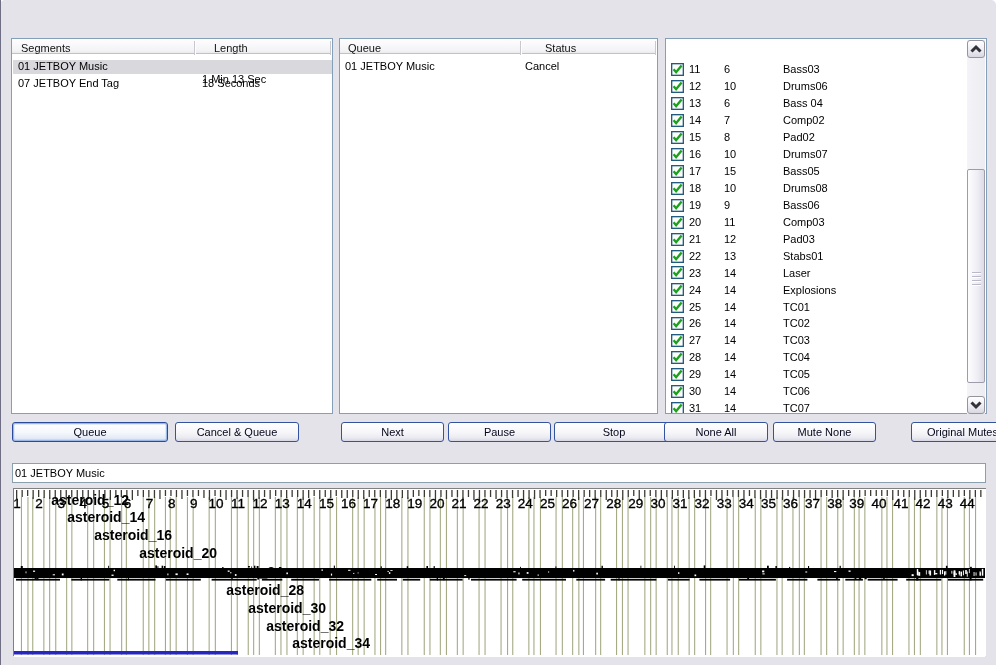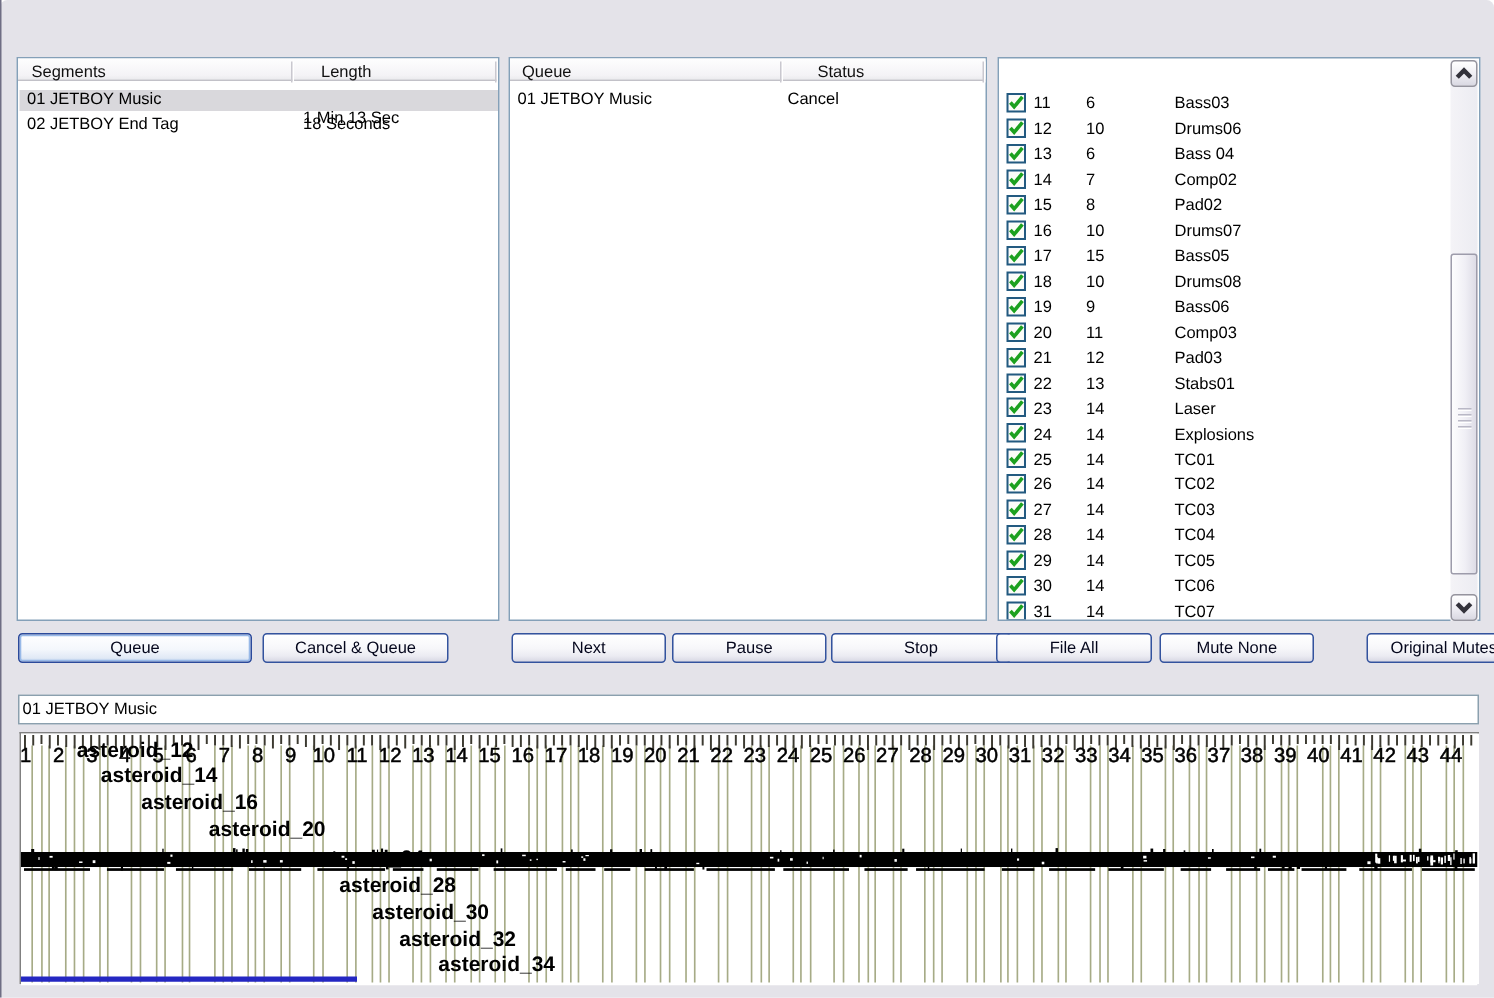--- a/index.html
+++ b/index.html
@@ -55,21 +55,21 @@
   <div class="panel p1">
     <div class="hdr">
         <span style="left:9px">Segments</span>
         <span style="left:202px">Length</span>
       <div class="hdiv" style="left:182px"></div>
         <div class="hdiv" style="left:318px"></div>
       </div>
     <div class="selrow" style="left:1px;top:20.5px;width:319px;height:14.5px"></div>
     <span class="cell" style="left:6px;top:20.5px">01 JETBOY Music</span>
     <span class="cell" style="left:190px;top:34px">1 Min 13 Sec</span>
-    <span class="cell" style="left:6px;top:37.7px">02 JETBOY End Tag</span>
+    <span class="cell" style="left:6px;top:37.7px">07 JETBOY End Tag</span>
     <span class="cell" style="left:190px;top:37.7px">18 Seconds</span>
   </div>
 
   <div class="panel p2">
     <div class="hdr">
         <span style="left:8px">Queue</span>
         <span style="left:205px">Status</span>
       <div class="hdiv" style="left:180px"></div>
         <div class="hdiv" style="left:315px"></div>
       </div>
@@ -304,21 +304,21 @@
             <path d="M3.5 5.5 L8 10 L12.5 5.5" fill="none" stroke="#33323b" stroke-width="3"></path>
           </svg></div>
     </div>
   </div>
 
   <div class="btn def" style="left:12px;width:156px">Queue</div>
   <div class="btn" style="left:175px;width:124px">Cancel &amp; Queue</div>
   <div class="btn" style="left:341px;width:103px">Next</div>
   <div class="btn" style="left:448px;width:103px">Pause</div>
   <div class="btn" style="left:554px;width:120px">Stop</div>
-  <div class="btn" style="left:664px;width:104px">File All</div>
+  <div class="btn" style="left:664px;width:104px">None All</div>
   <div class="btn" style="left:773px;width:103px">Mute None</div>
   <div class="btn" style="left:911px;width:103px">Original Mutes</div>
 
   <div class="tbox">01 JETBOY Music</div>
   <div class="tl">
       <svg width="971" height="168" viewBox="0 0 971 168" style="position:absolute;left:0;top:0">
         <rect x="0" y="0" width="971" height="168" fill="#ffffff"></rect>
         <rect x="6.9" y="8" width="1.1" height="158" fill="#a6ab86"></rect>
         <rect x="13.4" y="8" width="1.1" height="158" fill="#a6ab86"></rect>
         <rect x="18.2" y="8" width="1.1" height="158" fill="#a6ab86"></rect>

